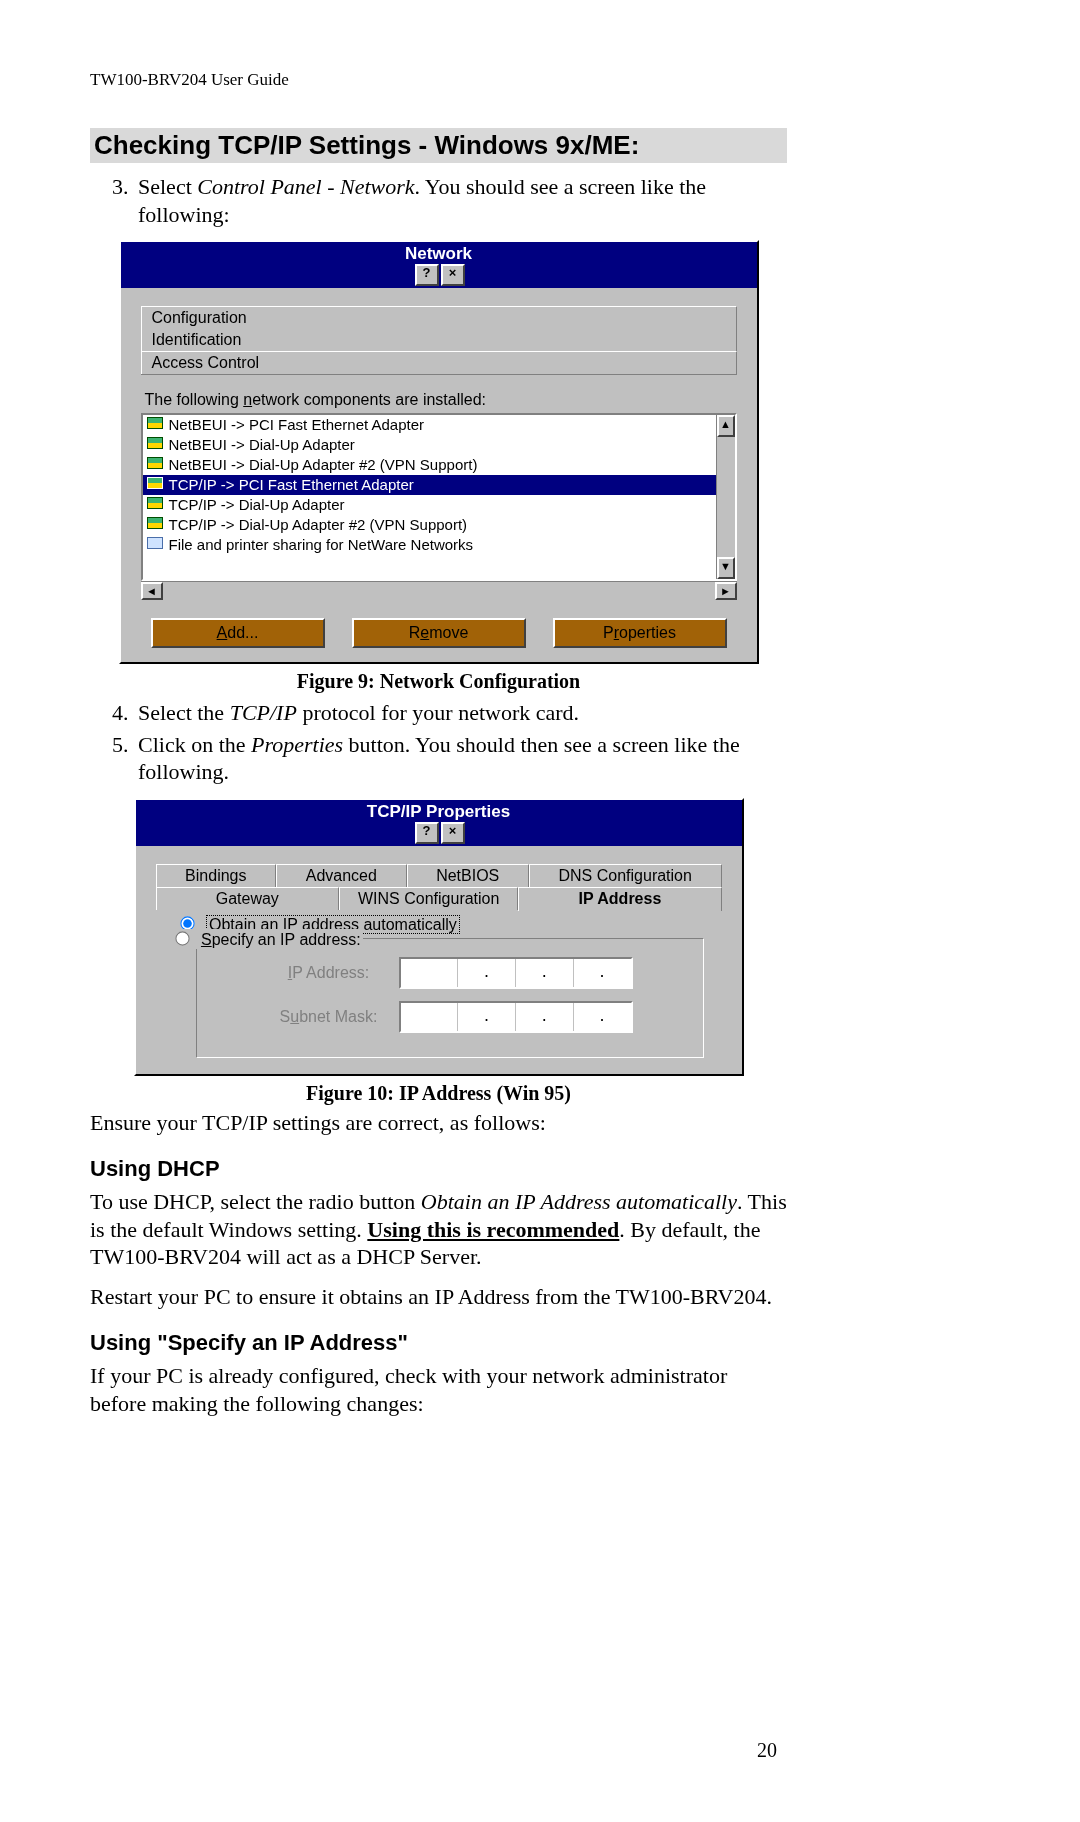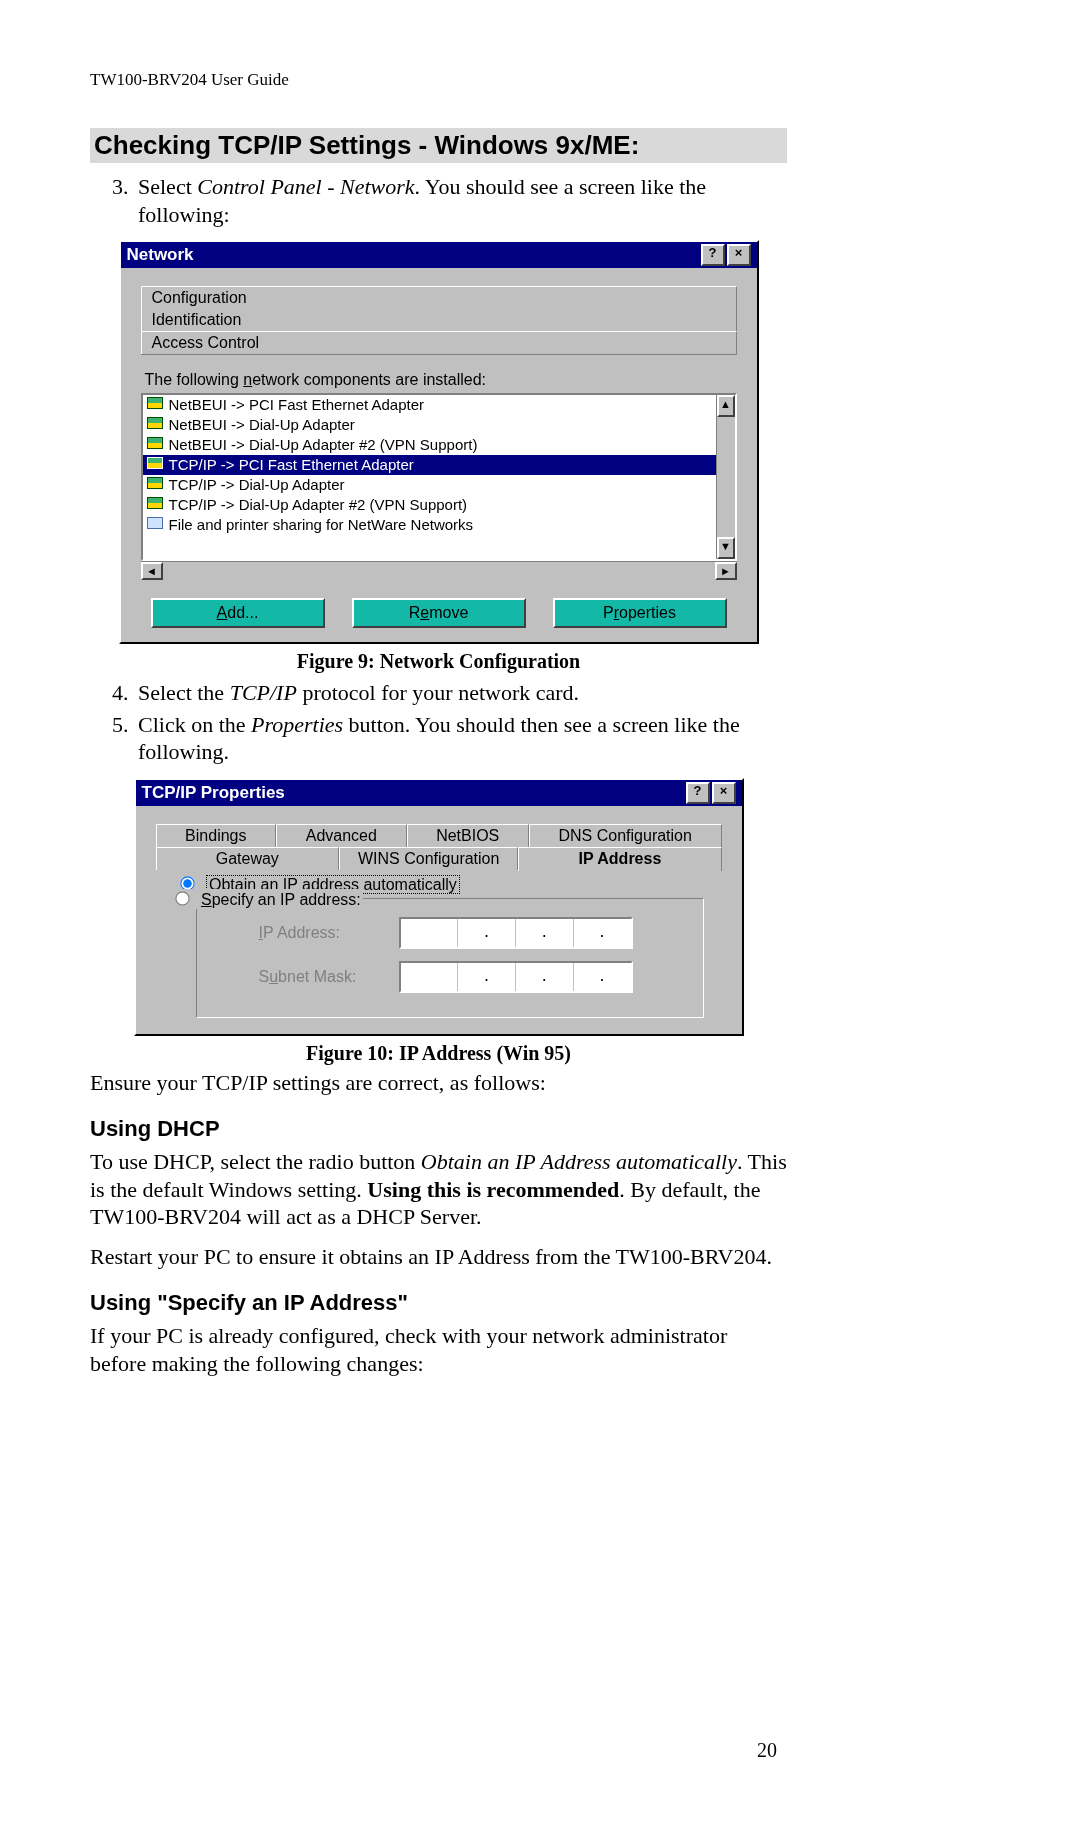--- a/index.html
+++ b/index.html
@@ -28,21 +28,21 @@
     margin-bottom: 10px;
   }
   .body-text {
     font-size: 22px;
     line-height: 1.25;
   }
   ol.body-text { margin: 6px 0 12px 0; padding-left: 44px; }
   ol.body-text li { padding-left: 4px; margin-bottom: 4px; }
   p.body-text { margin: 4px 0 12px 0; }
   i { font-style: italic; }
-  b { font-weight: bold; }
+  b { font-weight: bold; text-decoration: underline; }
   .fig-caption {
     text-align: center;
     font-weight: bold;
     font-size: 20px;
     margin: 6px 0 4px 0;
   }
   .sub-heading {
     font-family: Arial, Helvetica, sans-serif;
     font-weight: bold;
     font-size: 22px;
@@ -67,20 +67,21 @@
   }
   .titlebar {
     background: #000080;
     color: #fff;
     font-weight: bold;
     font-size: 17px;
     padding: 2px 6px;
     display: flex;
     align-items: center;
     justify-content: space-between;
+    flex-direction: column;
   }
   .titlebar-btns { display: flex; }
   .tbtn {
     width: 20px; height: 18px;
     background: #c0c0c0;
     border: 2px solid #fff;
     border-right-color: #404040;
     border-bottom-color: #404040;
     color: #000;
     font-weight: bold;
@@ -149,40 +150,40 @@
   }
   .hbtn { width:18px; background:#c0c0c0;
     border:2px solid #fff; border-right-color:#404040; border-bottom-color:#404040;
     font-size:11px; text-align:center; line-height:14px;
   }
   .btn-row { display:flex; justify-content:space-between; margin-top:18px; padding:0 10px; }
   .w95-btn {
     min-width: 150px; text-align:center;
     font-size:16px;
     padding:4px 10px;
-    background:#14b8a6;
+    background:#a16207;
     border:2px solid #fff;
     border-right-color:#404040; border-bottom-color:#404040;
   }
   .w95-btn .u{ text-decoration: underline; }
 
   
   .tabs-rows { margin-bottom:4px; }
   .tabs-row { display:flex;border-radius:10px; }
   .tabs-row .tab { flex:1 1 auto; text-align:center; }
   .tabs-row .tab.active { font-weight:bold; }
   .para { font-size:16px; margin:12px 6px 14px 6px; line-height:1.25; }
   .radio-row { font-size:16px; margin:4px 20px; }
   .radio-row input { margin-right:8px; transform:scale(1.1); }
   .radio-row.selected label{ border:1px dotted #000; padding:0 2px; }
   .ip-field-row{
     margin:12px 40px 12px 60px;
     display:flex; align-items:center; font-size:16px; color:#808080;
   }
-  .ip-field-row .lbl{ width:140px; }
+  .ip-field-row .lbl{ width:140px;text-align:center; }
   .ipbox{
     width:230px; height:28px; background:#fff;
     border:2px solid #808080; border-right-color:#fff; border-bottom-color:#fff;
     display:flex;
   }
   .ipbox span{ flex:1; text-align:center; border-right:1px solid #c0c0c0;
     line-height:24px; font-size:18px; color:#000; }
   .ipbox span:last-child{ border-right:none; }
   .group-frame{
     border:1px solid #808080; border-right-color:#fff; border-bottom-color:#fff;

